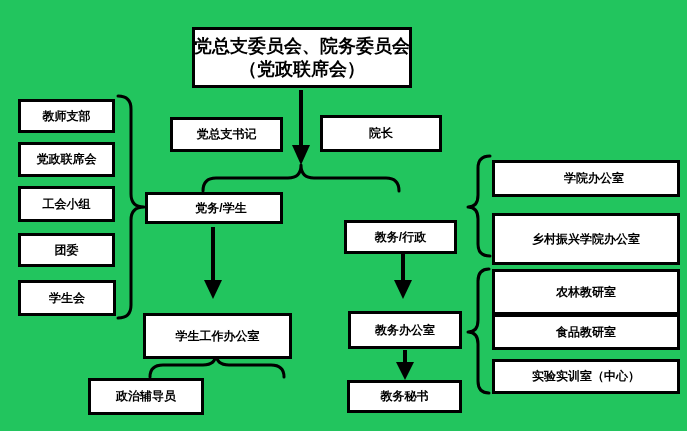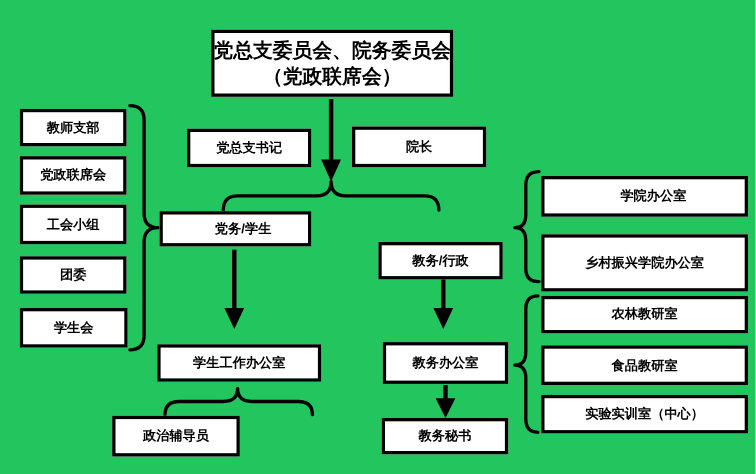--- a/index.html
+++ b/index.html
@@ -98,42 +98,42 @@
   <div class="box" style="left:18px;top:186px;width:97px;height:36px;">
     <span>工会小组</span>
   </div>
   <div class="box" style="left:18px;top:233px;width:97px;height:34px;">
     <span>团委</span>
   </div>
   <div class="box" style="left:18px;top:280px;width:98px;height:36px;">
     <span>学生会</span>
   </div>
 
-  <div class="box" style="left:143px;top:313px;width:149px;height:34px;">
+  <div class="box" style="left:143px;top:313px;width:149px;height:46px;">
     <span>学生工作办公室</span>
   </div>
-  <div class="box" style="left:102px;top:378px;width:116px;height:37px;">
+  <div class="box" style="left:88px;top:378px;width:116px;height:37px;">
     <span>政治辅导员</span>
   </div>
 
   <div class="box" style="left:348px;top:311px;width:114px;height:38px;">
     <span>教务办公室</span>
   </div>
   <div class="box" style="left:347px;top:380px;width:115px;height:33px;">
     <span>教务秘书</span>
   </div>
 
   <div class="box" style="left:492px;top:160px;width:188px;height:37px;padding-left:16px;">
     <span>学院办公室</span>
   </div>
   <div class="box" style="left:492px;top:213px;width:188px;height:52px;">
     <span>乡村振兴学院办公室</span>
   </div>
 
-  <div class="box" style="left:492px;top:269px;width:188px;height:34px;font-family:Liberation Mono, monospace;">
+  <div class="box" style="left:492px;top:269px;width:188px;height:46px;">
     <span>农林教研室</span>
   </div>
   <div class="box" style="left:492px;top:314px;width:188px;height:36px;">
     <span>食品教研室</span>
   </div>
   <div class="box" style="left:492px;top:359px;width:188px;height:35px;">
     <span>实验实训室（中心）</span>
   </div>
 
 </div>

